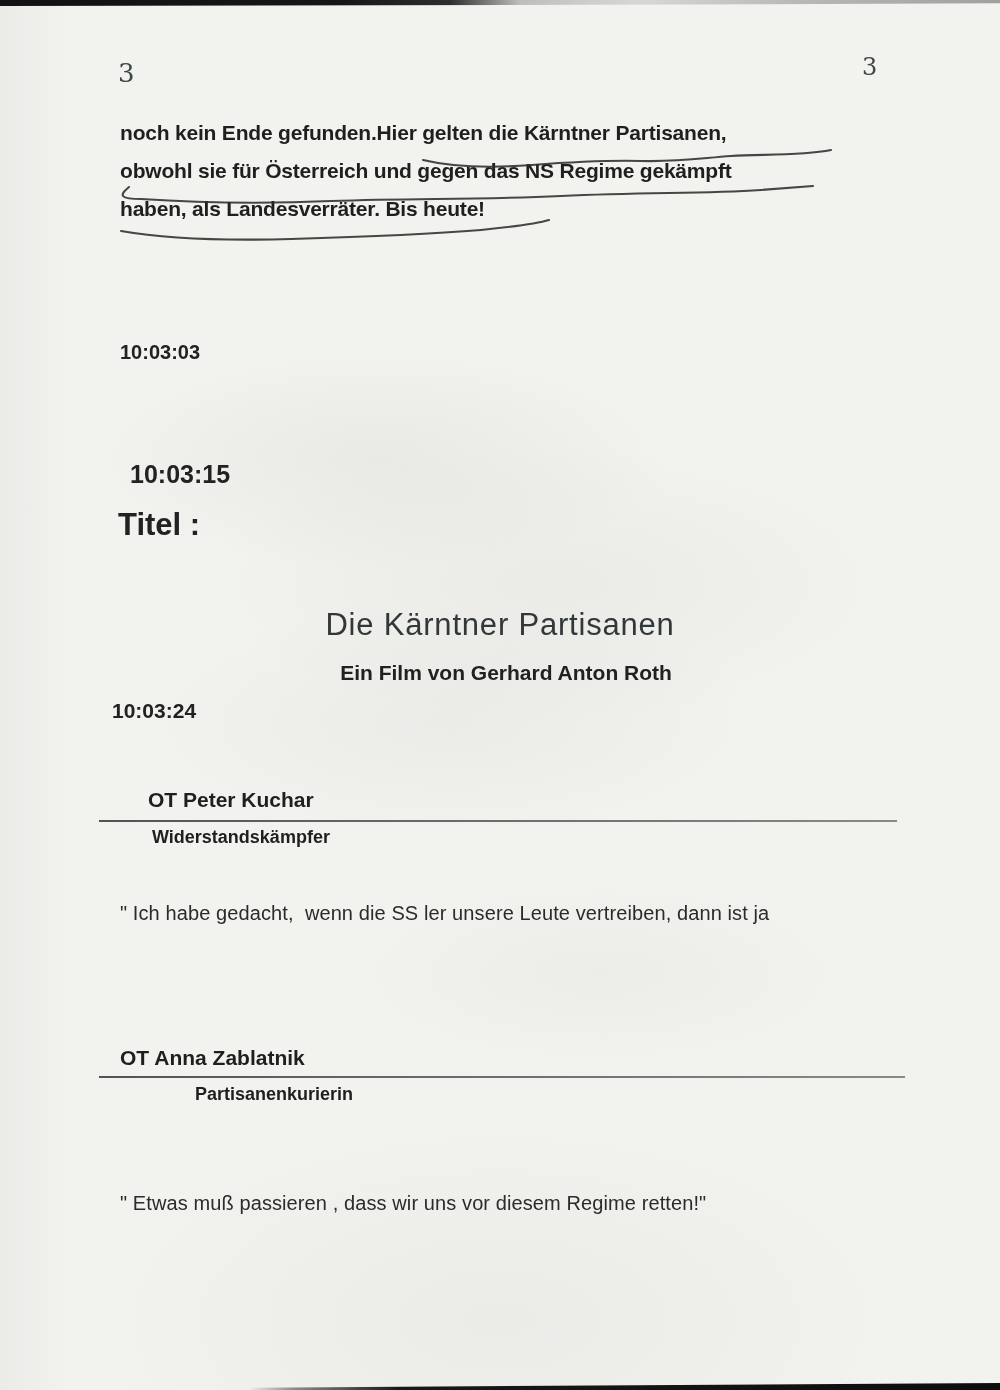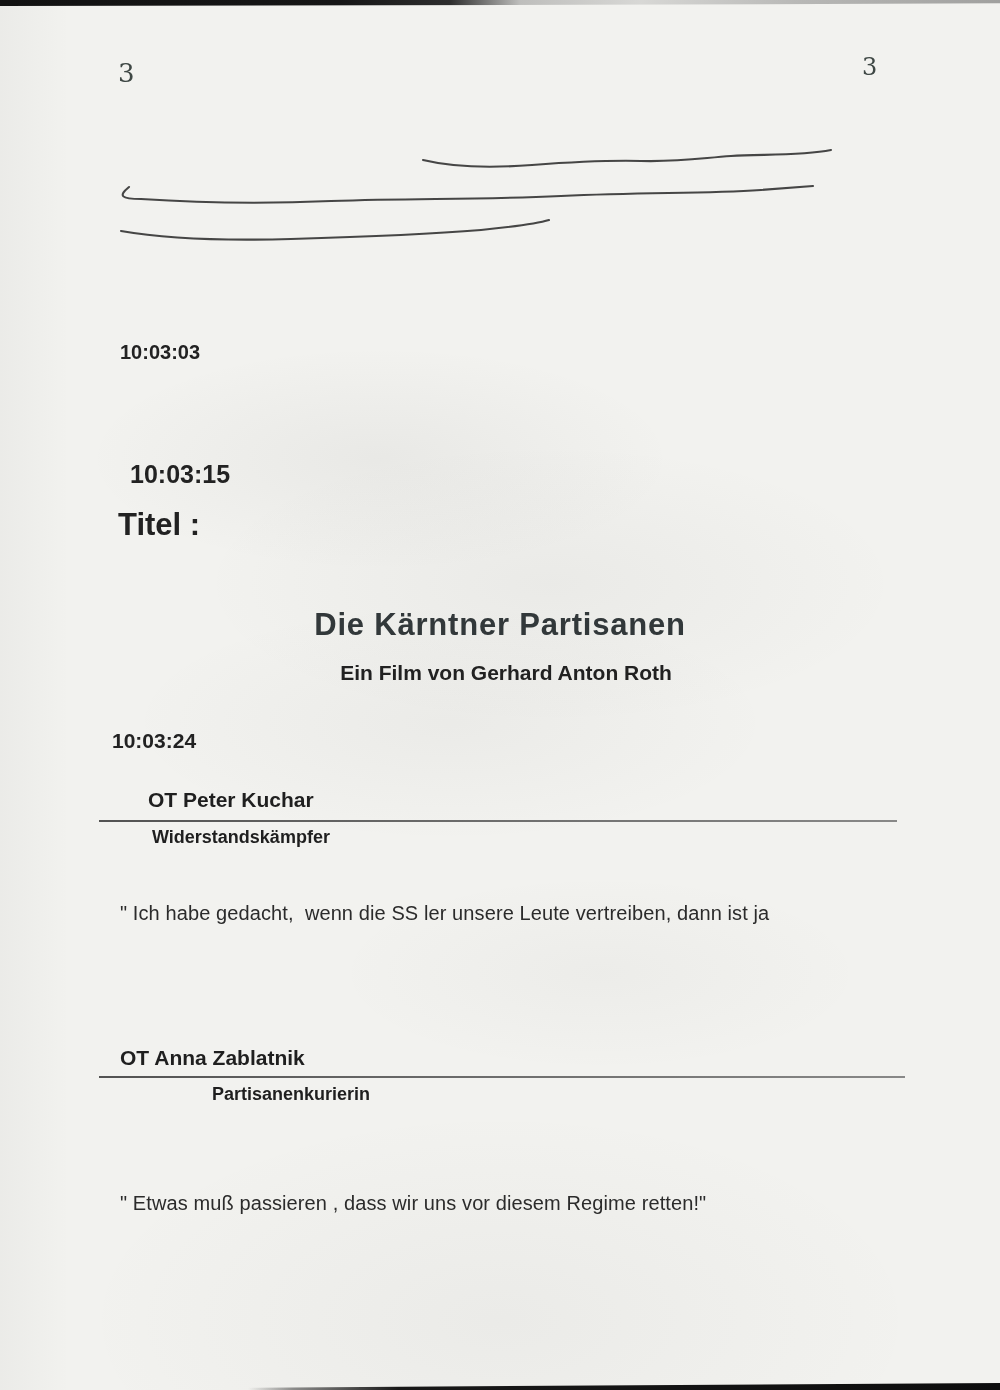--- a/index.html
+++ b/index.html
@@ -52,26 +52,26 @@
     white-space: pre;
     font-weight: 700; font-size: 21px; letter-spacing: -0.2px;
     color: #1f1f1f; height: 38px; line-height: 30px;
   }
   .underlines { position: absolute; left: 0; top: 0; pointer-events: none; }
   .underlines path { fill: none; stroke: #2d2d2d; stroke-width: 2.1; stroke-linecap: round; opacity: 0.88; }
   
   .tc { position: absolute; font-weight: 700; color: #222; white-space: pre; text-align: center; }
   .tc1 { left: 120px; top: 341px; font-size: 20px; }
   .tc2 { left: 130px; top: 460px; font-size: 25px; }
-  .tc3 { left: 112px; top: 699px; font-size: 21px; margin-top: 30px; }
+  .tc3 { left: 112px; top: 699px; font-size: 21px; }
   .titel-label { position: absolute; left: 118px; top: 507px; font-weight: 700; font-size: 31px; color: #222; }
   
   .film-title {
     position: absolute; left: 0; top: 607px; width: 1000px;
-    text-align: center; font-size: 31px; font-weight: 700;
+    text-align: center; font-size: 31px; font-weight: 400;
     letter-spacing: 0.8px; color: #32383六;
     color: #32383a;
   }
   .film-subtitle {
     position: absolute; left: 6px; top: 661px; width: 1000px;
     text-align: center; font-size: 21px; font-weight: 700; color: #212121;
   }
   
   .spk-name { position: absolute; font-weight: 700; font-size: 21px; color: #1f1f1f; white-space: pre; }
   .spk-rule { position: absolute; height: 2px; background: linear-gradient(to right, rgba(55,55,55,0.85), rgba(80,80,80,0.65)); }
@@ -81,33 +81,38 @@
     font-size: 20px; font-weight: 400; letter-spacing: 0.1px;
     color: #2b2b2b; height: 38px; line-height: 30px;
   }
   .p-name { left: 120px; top: 788px; margin-left: 28px; }
   .p-rule { left: 99px;  top: 820px; width: 798px; }
   .p-role { left: 152px; top: 827px; }
   .p-q1   { left: 120px; top: 898px; }
   .p-q2   { left: 120px; top: 936px; }
   .a-name { left: 120px; top: 1046px; }
   .a-rule { left: 99px;  top: 1076px; width: 806px; }
-  .a-role { left: 212px; top: 1084px; }
+  .a-role { left: 195px; top: 1084px; }
   .a-q1   { left: 120px; top: 1188px; }
 </style>
 </head>
 <body>
 
 <div class="page">
 
   <div class="top-bar"></div>
 
   <div class="pagenum left">3</div>
   <div class="pagenum right">3</div>
 
+  <div class="para">
+    <div class="pline">noch kein Ende gefunden.Hier gelten die Kärntner Partisanen,</div>
+    <div class="pline">obwohl sie für Österreich und gegen das NS Regime gekämpft</div>
+    <div class="pline">haben, als Landesverräter. Bis heute!</div>
+  </div>
 
   <svg class="underlines" width="1000" height="260" viewBox="0 0 1000 260">
     <path d="M 423 160 C 452 167 492 168 532 165 C 572 162 602 160 641 161 C 681 162 702 158 731 156 C 761 154 801 156 831 150"></path>
     <path d="M 129 187 C 118 196 121 199 141 199 C 201 203 261 204 331 201 C 421 198 471 200 561 196 C 651 192 701 194 761 190 C 786 188 801 187 813 186"></path>
     <path d="M 121 231 C 161 238 221 241 291 239 C 361 237 421 235 481 230 C 511 227 536 224 549 220"></path>
   </svg>
 
   <div class="tc tc1">10:03:03</div>
   <div class="tc tc2">10:03:15</div>
 

